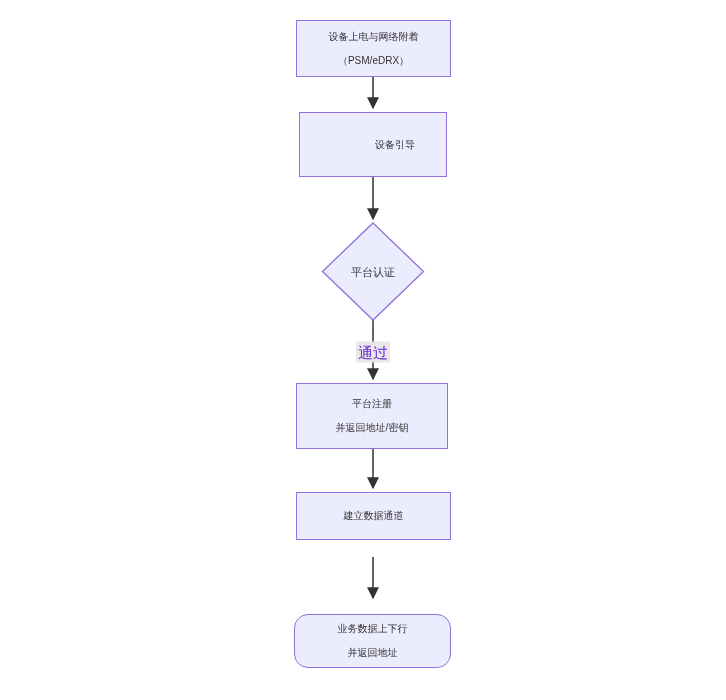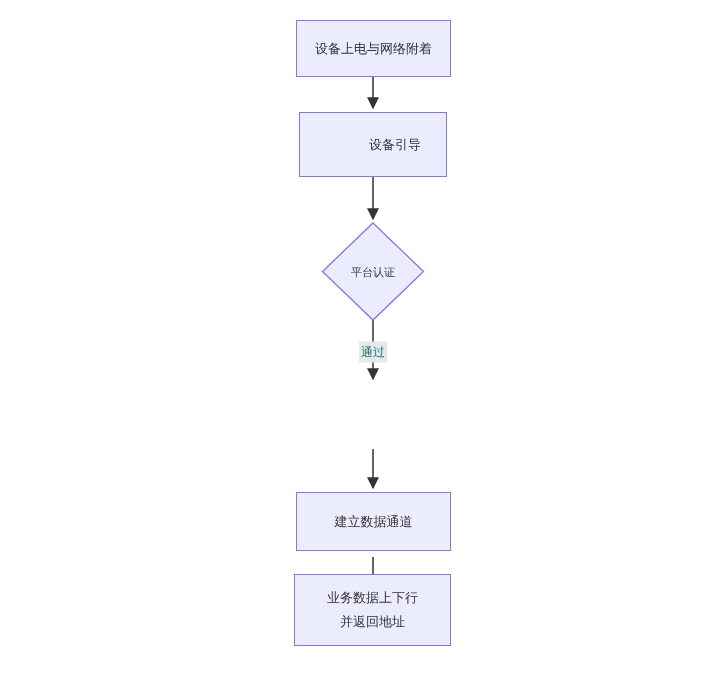--- a/index.html
+++ b/index.html
@@ -27,40 +27,40 @@
   }
   .node {
     position: absolute;
     background: #ECECFF;
     border: 1.5px solid #9370DB;
     display: flex;
     flex-direction: column;
     align-items: center;
     justify-content: center;
     color: #333333;
-    font-size: 13px;
+    font-size: 10px;
     line-height: 24px;
     text-align: center;
     white-space: nowrap;
   }
   .diamond-label {
     position: absolute;
     left: 373px; top: 272px;
     transform: translate(-50%, -50%);
     color: #333333;
     font-size: 11px;
     white-space: nowrap;
   }
   .edge-label {
     position: absolute;
     left: 373px; top: 352px;
     transform: translate(-50%, -50%);
     background: #e8e8e8;
-    color: #0f766e;
-    font-size: 12px;
+    color: #6d28d9;
+    font-size: 15px;
     line-height: 21px;
     padding: 0 2px;
     white-space: nowrap;
   }
 </style>
 </head>
 <body>
 
 <div class="canvas">
 
@@ -75,33 +75,38 @@
     <line class="flow-line" x1="373" y1="177" x2="373" y2="219" marker-end="url(#arrowhead)"></line>
     <line class="flow-line" x1="373" y1="320" x2="373" y2="379" marker-end="url(#arrowhead)"></line>
     <line class="flow-line" x1="373" y1="449" x2="373" y2="488" marker-end="url(#arrowhead)"></line>
     <line class="flow-line" x1="373" y1="557" x2="373" y2="598" marker-end="url(#arrowhead)"></line>
 
     <polygon class="diamond" points="373,223 423.5,271.5 373,320 322.5,271.5"></polygon>
   </svg>
 
   <div class="node" style="left:296px; top:20px; width:155px; height:57px;">
     <span>设备上电与网络附着</span>
+    <span>（PSM/eDRX）</span>
   </div>
 
   <div class="node" style="left:299px; top:112px; width:148px; height:65px;padding-left:44px;">
     <span>设备引导</span>
   </div>
 
   <div class="diamond-label">平台认证</div>
 
   <div class="edge-label">通过</div>
 
+  <div class="node" style="left:296px; top:383px; width:152px; height:66px;">
+    <span>平台注册</span>
+    <span>并返回地址/密钥</span>
+  </div>
 
-  <div class="node" style="left:296px; top:492px; width:155px; height:59px;">
+  <div class="node" style="left:296px; top:492px; width:155px; height:48px;">
     <span>建立数据通道</span>
   </div>
 
-  <div class="node" style="left:294px; top:574px; width:157px; height:72px;">
+  <div class="node" style="left:294px; top:614px; width:157px; height:54px;border-radius:14px;">
     <span>业务数据上下行</span>
     <span>并返回地址</span>
   </div>
 
 </div>
 
 </body></html>

